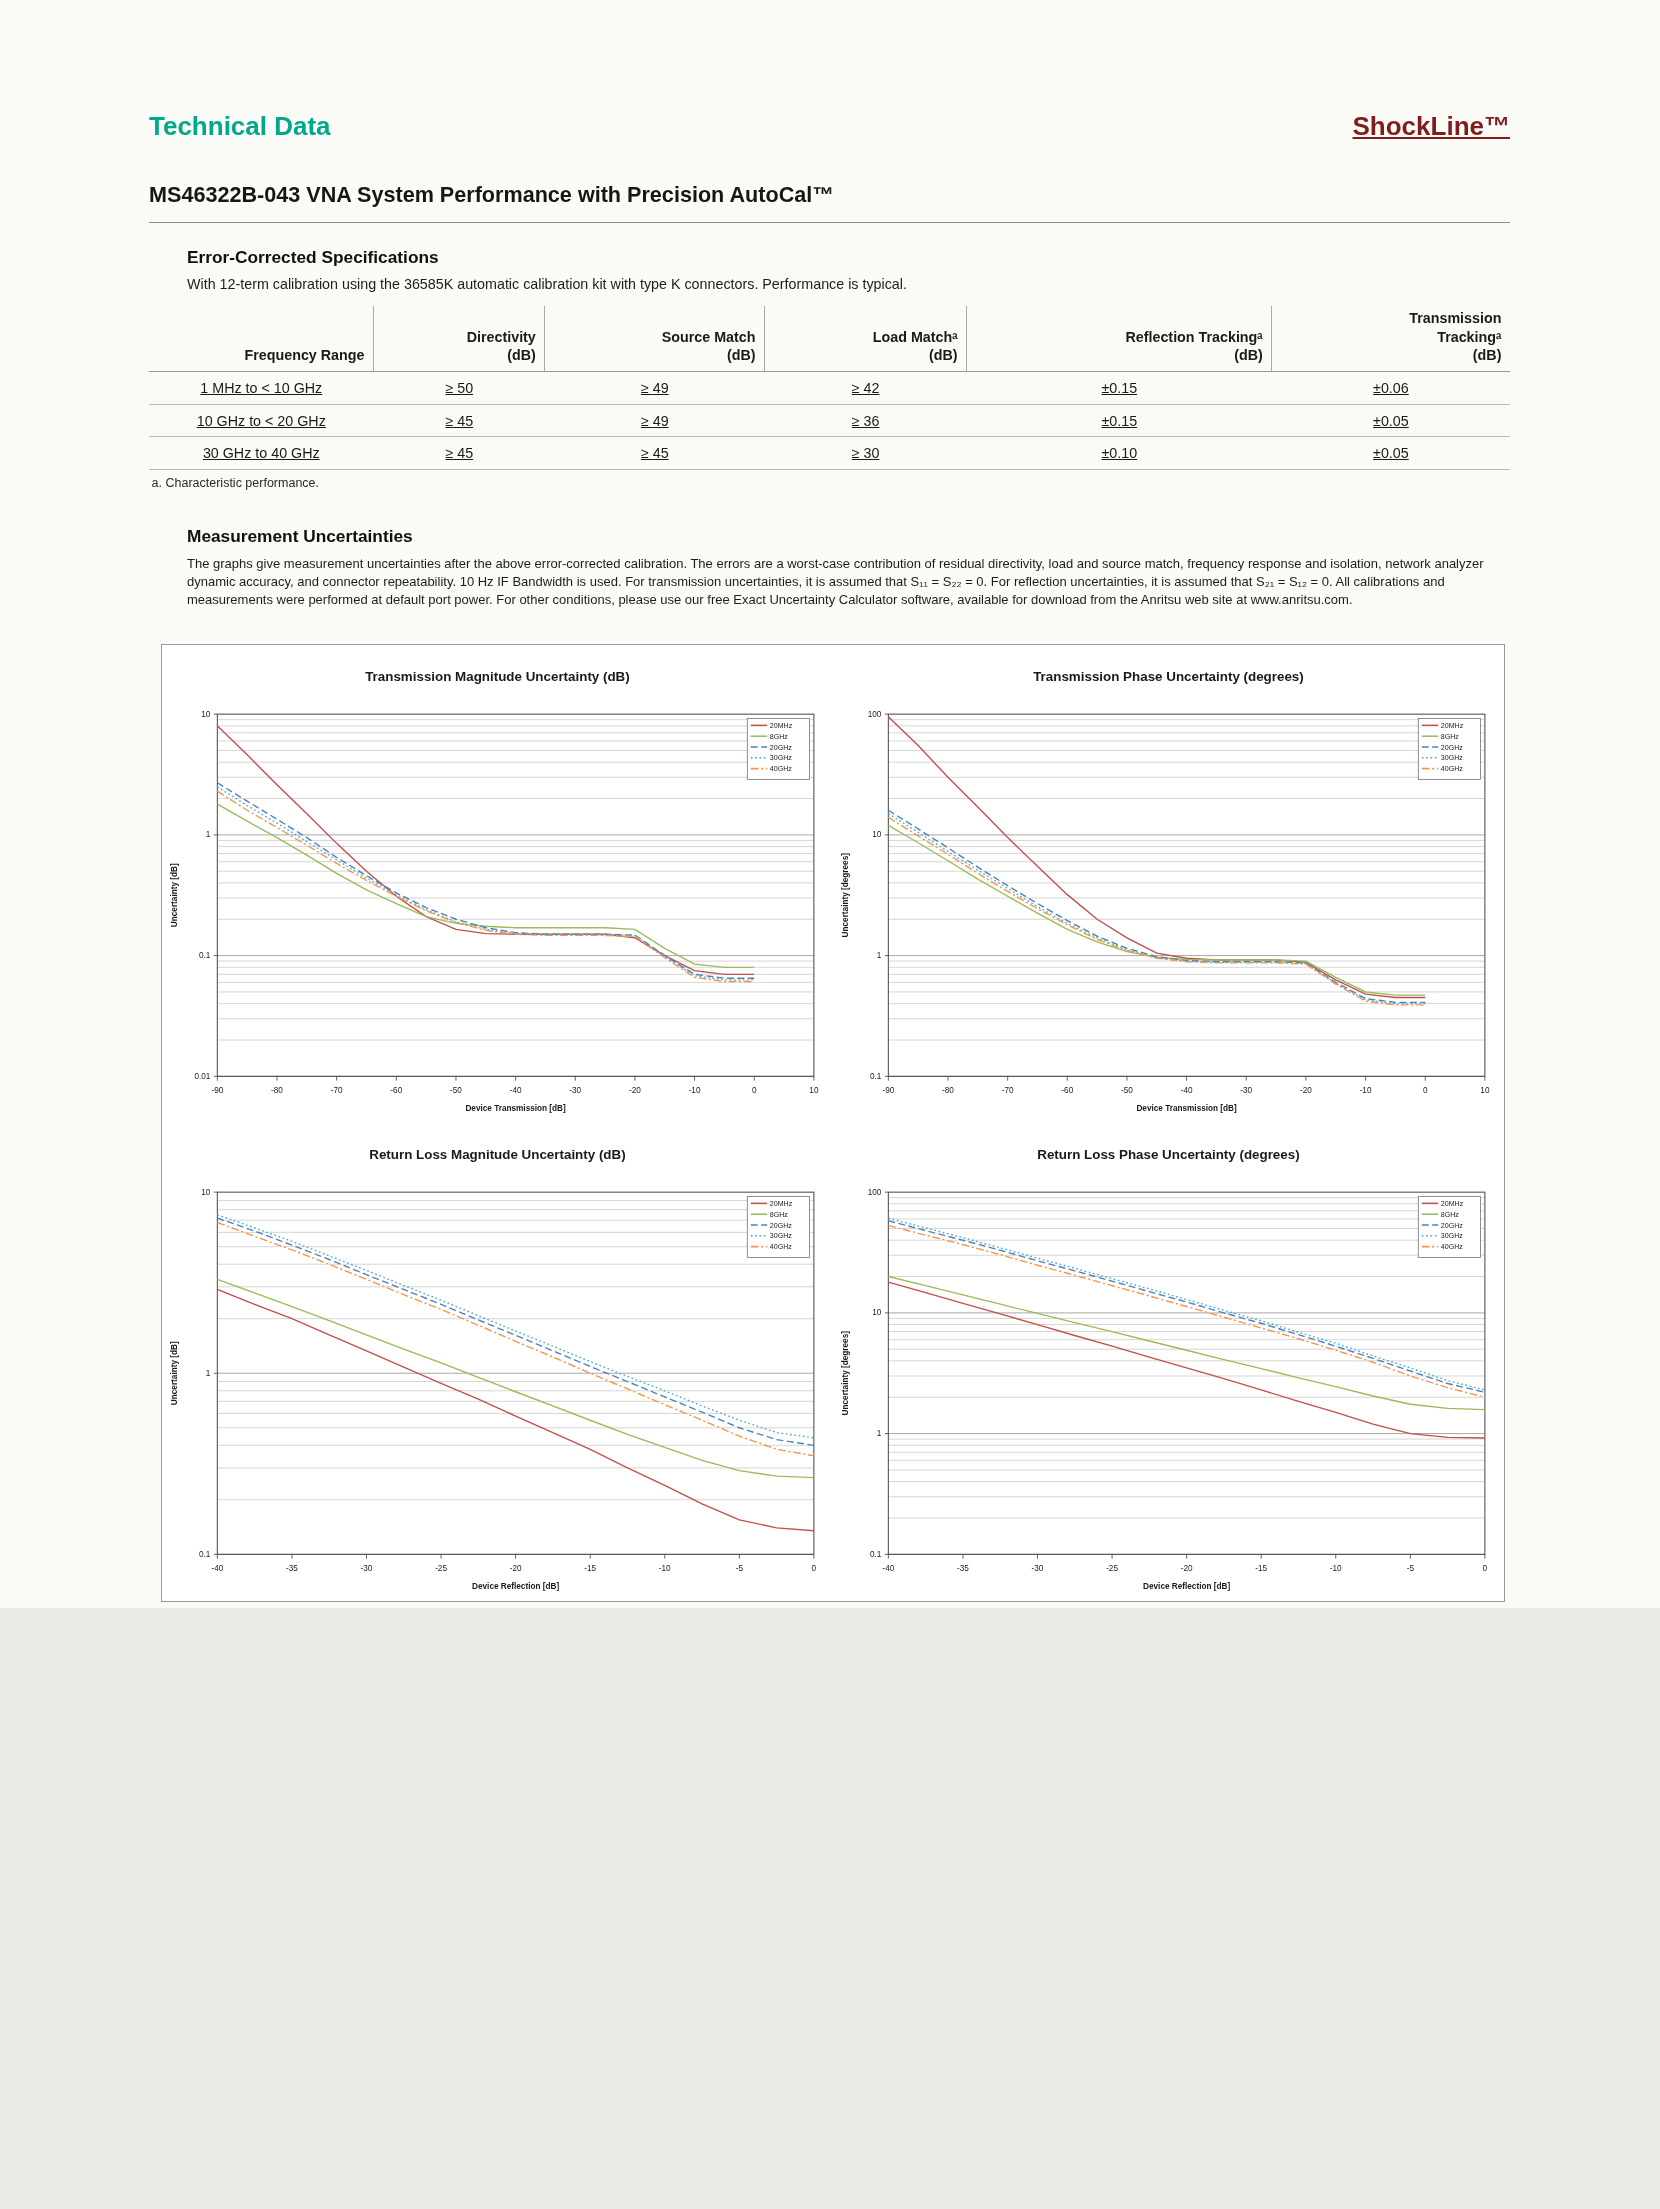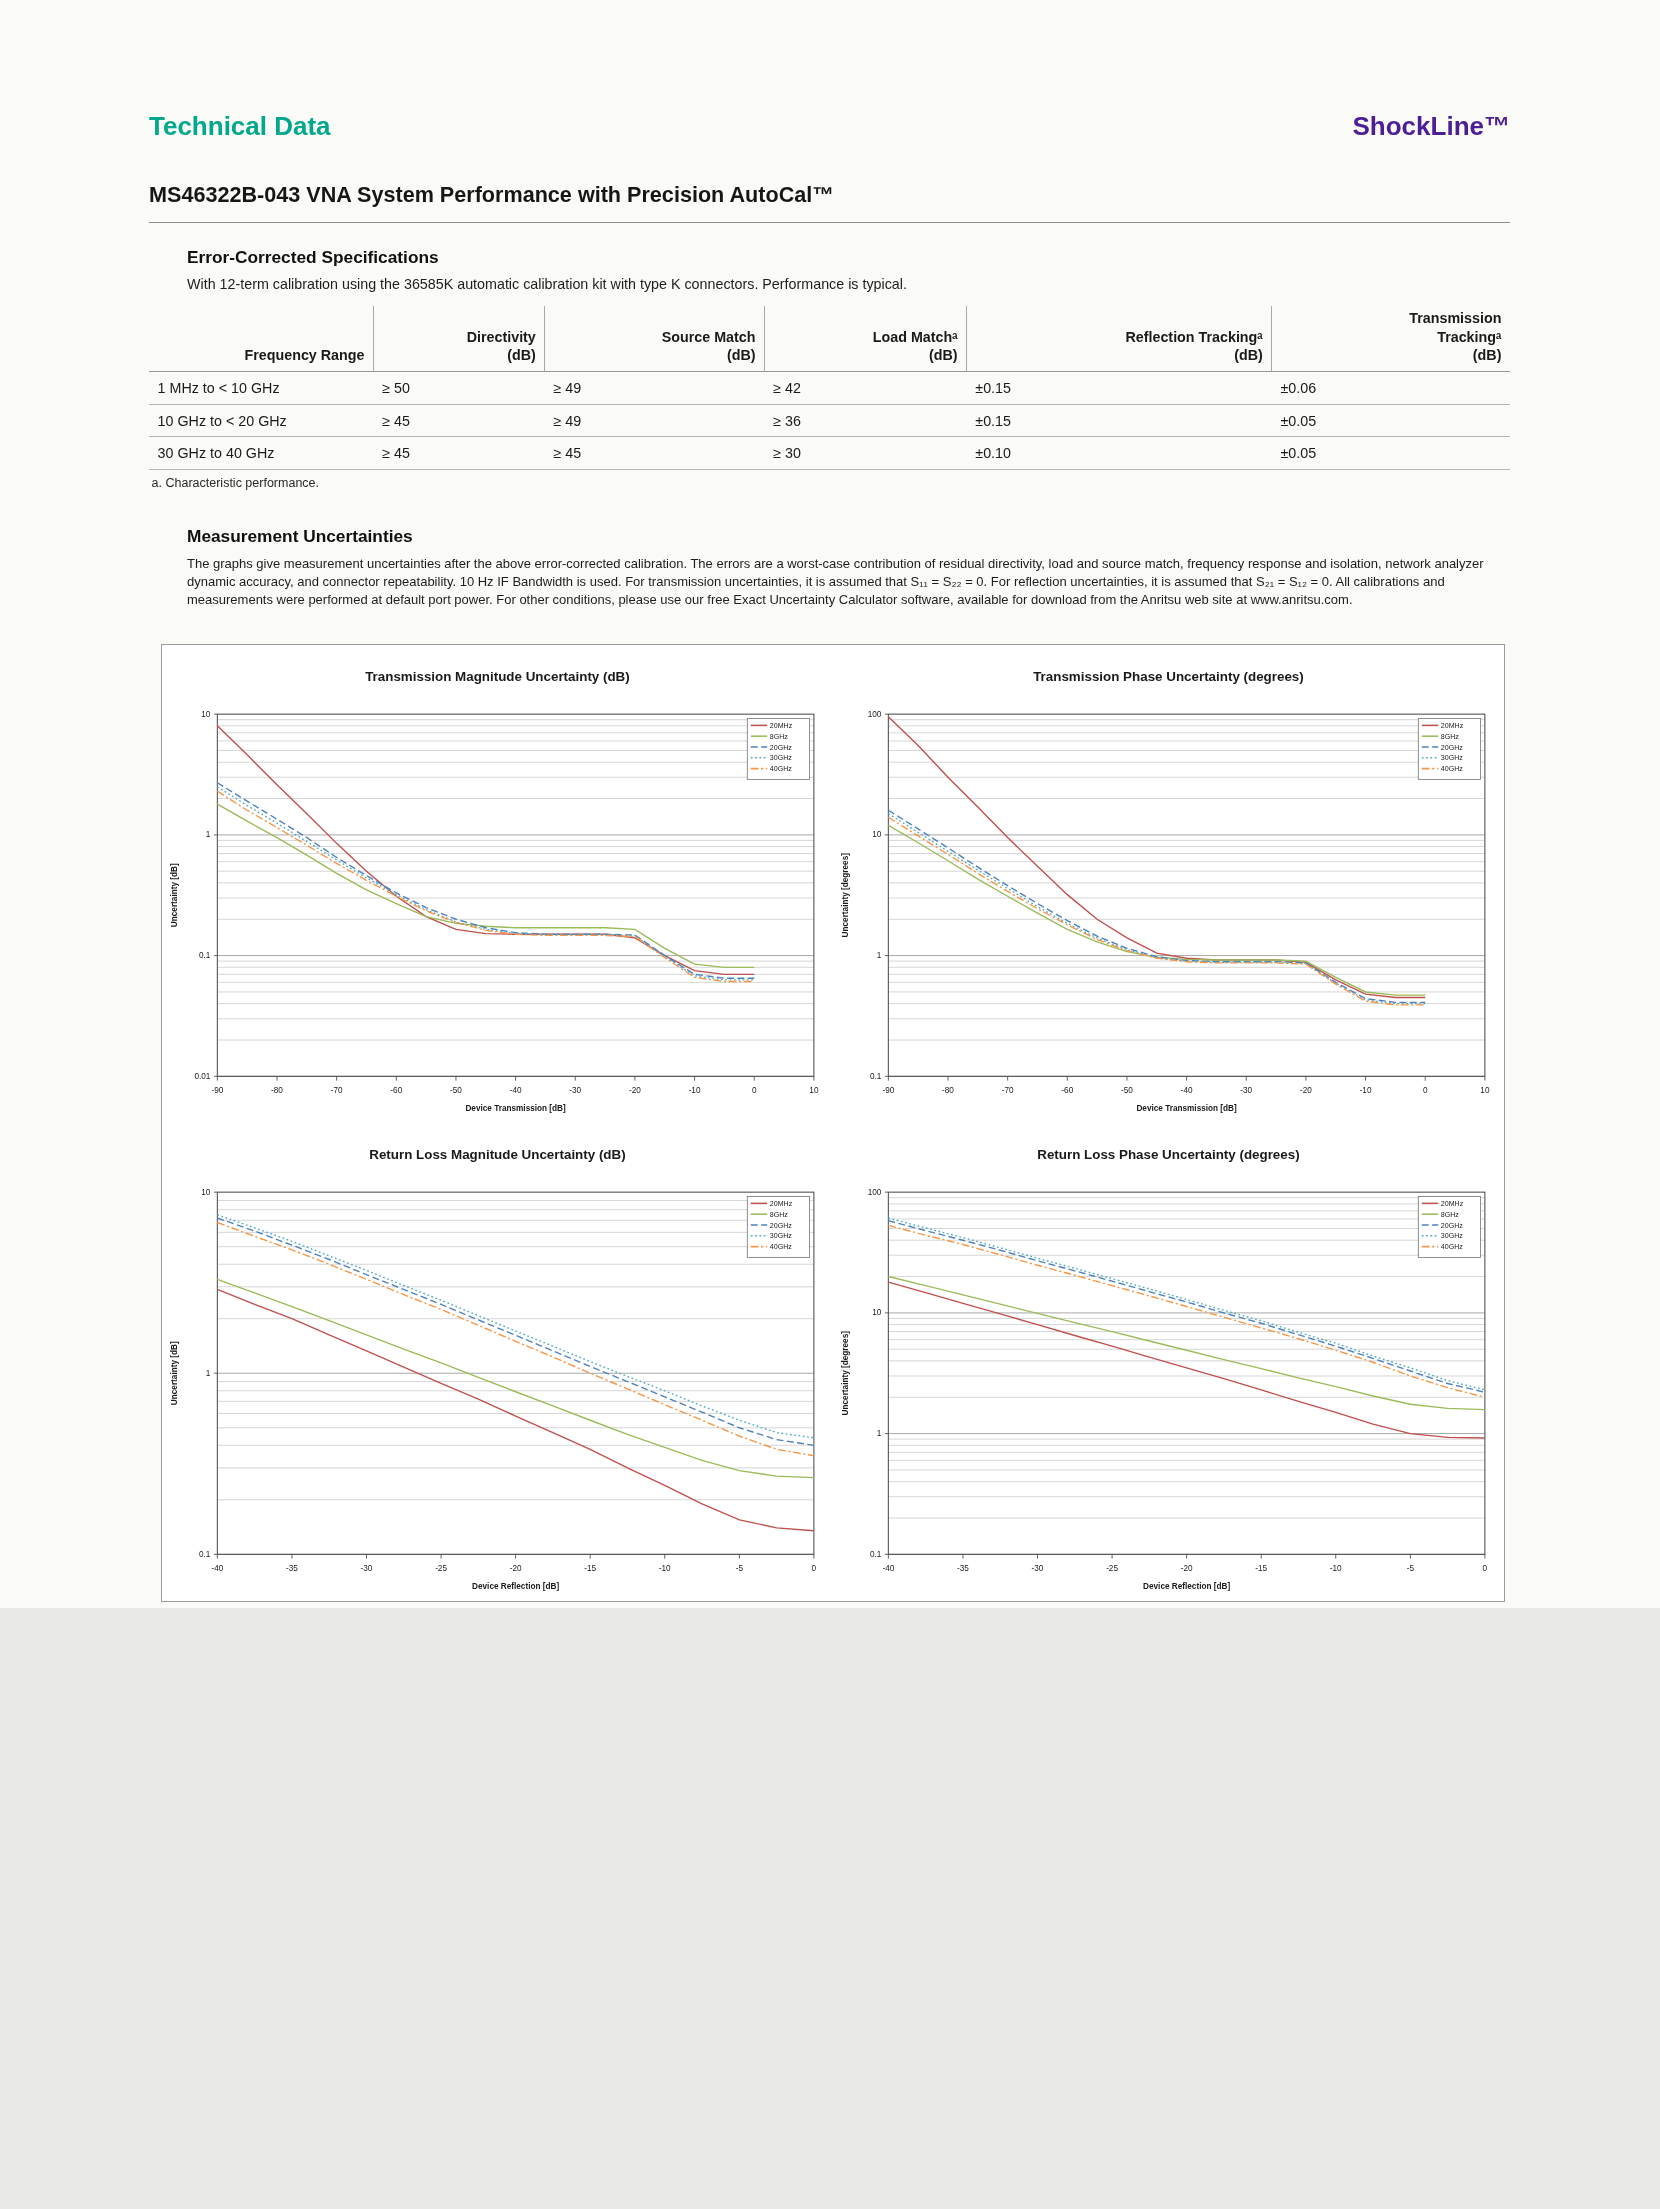--- a/index.html
+++ b/index.html
@@ -20,21 +20,21 @@
   h2 { margin:24px 0 7.8px 38px; font-size:17.3px; font-weight:bold; color:#101010; }
   .intro { margin-left:38px; font-size:14.3px; color:#1d1d1d; }
   .body-text { margin-left:38px; font-size:13px; line-height:1.38; color:#1d1d1d; }
 
   .spec-table { width:100%; margin-top:14px; border-collapse:collapse; font-size:14.3px; color:#1a1a1a; }
   .spec-table th {
     vertical-align:bottom; text-align:right; font-weight:bold; line-height:1.28;
     padding:3.5px 8.6px 7px 8.6px; white-space:pre-line; border-bottom:0.9px solid #979797;
   }
   .spec-table th + th { border-left:0.9px solid #a8a8a8; }
-  .spec-table td { text-align:left; padding:7.8px 8.6px; border-top:0.9px solid #b7b7b7; }
+  .spec-table td { text-align:center; padding:7.8px 8.6px; border-top:0.9px solid #b7b7b7;text-decoration:underline; }
   .spec-table tbody tr:first-child td { border-top:none; }
   .spec-table tbody tr:last-child td { border-bottom:0.9px solid #b7b7b7; }
   .spec-table th:nth-child(1), .spec-table td:nth-child(1) { width:16.5%; }
   .spec-table th:nth-child(6), .spec-table td:nth-child(6) { width:17.5%; }
 
   .footnote { margin:6px 0 0 2.6px; font-size:12.5px; color:#2a2a2a; }
 
   .uncert h2 { margin-top:36px; }
 
   .charts-grid {
@@ -54,21 +54,21 @@
   .f-center { flex:1; text-align:center; }
   .f-right { flex:1; text-align:right; }
 </style>
 </head>
 <body>
 
 <div class="page">
   <div class="content">
     <div class="masthead">
       <span class="brand-left" style="color: rgb(0, 168, 140);">Technical Data</span>
-      <span class="brand-right" style="color: #4c1d95;">ShockLine™</span>
+      <span class="brand-right" style="color: #7f1d1d; text-decoration: underline;">ShockLine™</span>
     </div>
 
     <h1 class="page-title">MS46322B-043 VNA System Performance with Precision AutoCal™</h1>
     <div class="rule"></div>
 
     <section>
       <h2>Error-Corrected Specifications</h2>
       <p class="intro">With 12-term calibration using the 36585K automatic calibration kit with type K connectors. Performance is typical.</p>
       <table class="spec-table">
         <thead>

